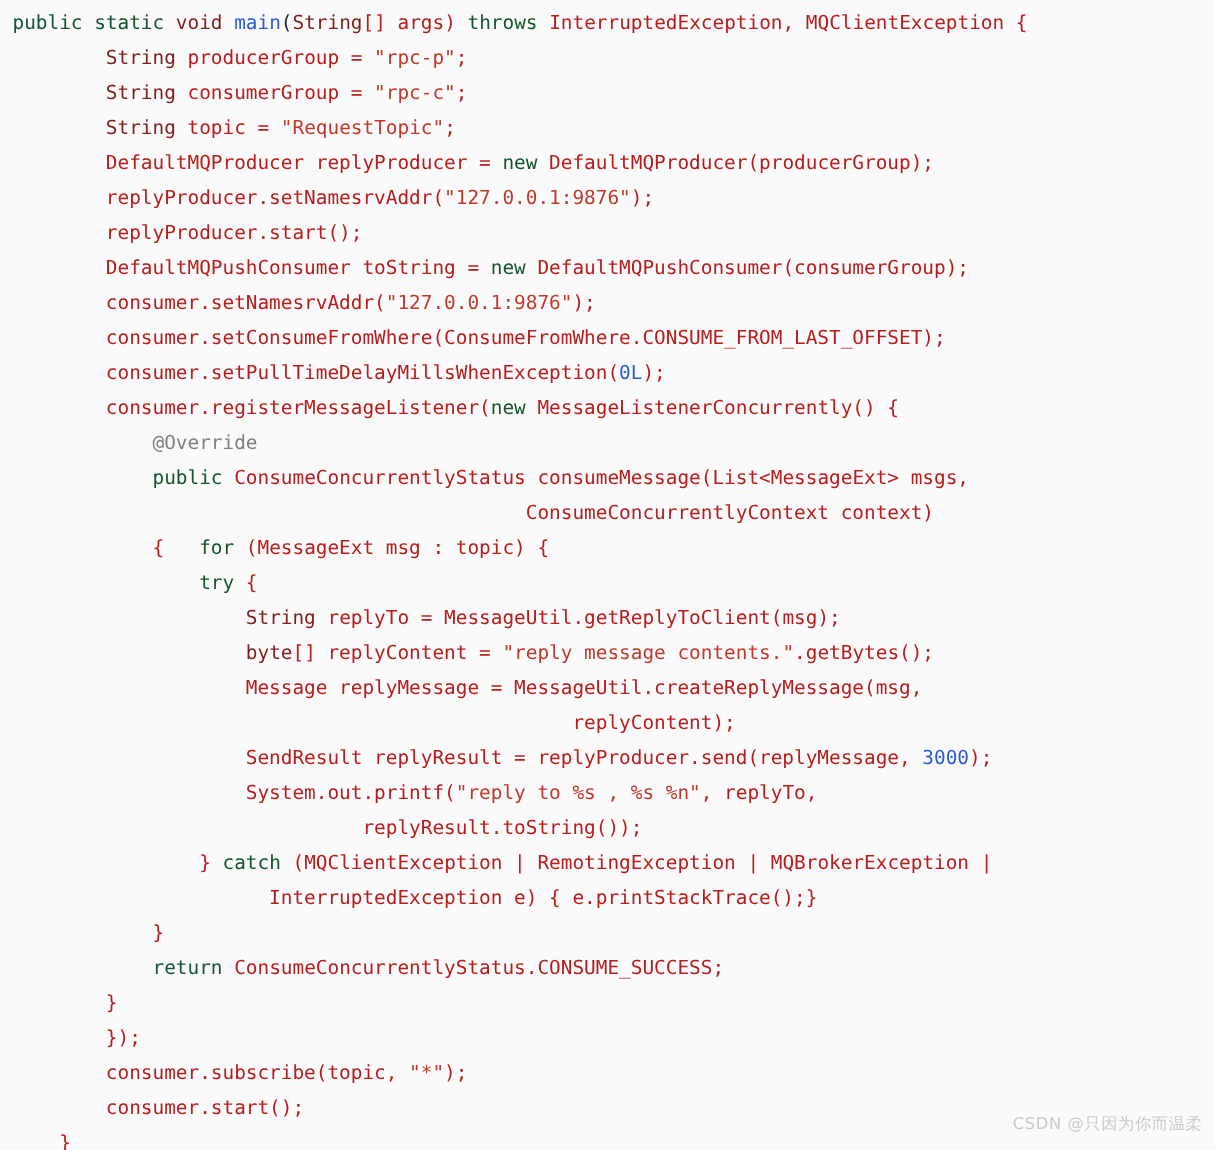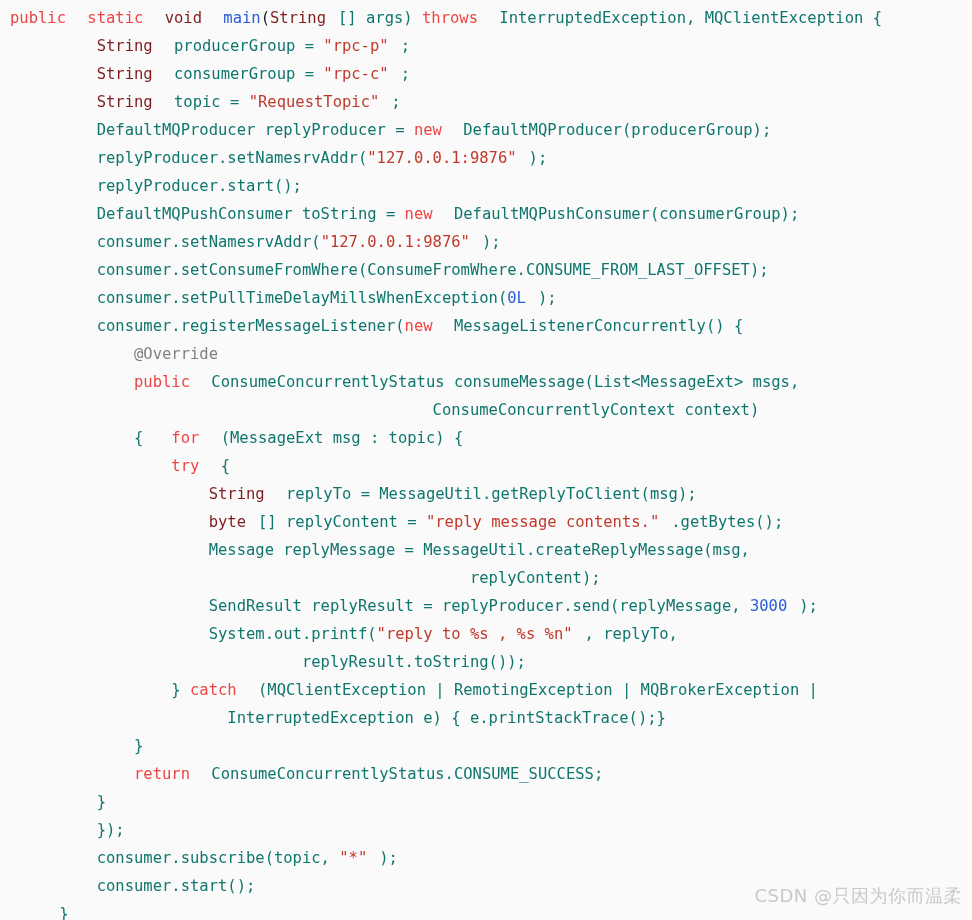--- a/index.html
+++ b/index.html
@@ -28,35 +28,35 @@
   .code-line {
     height: 28px;
     line-height: 28px;
     font-size: 15.5px;
     white-space: pre;
     padding-left: 10px;
     color: #1c1c1c;
     letter-spacing: 0px;
   }
   
-  .kw      { color: #ef4444; }  
+  .kw      { color: #14532d; }  
   .type    { color: #7f1d1d; }  
   .fn      { color: #2a5bd7; }  
   .str     { color: #c0392b; }  
   .num     { color: #2a5bd7; }  
   .anno    { color: #808080; }  
-  .plain   { color: #0f766e; padding-left: 12px; }
+  .plain   { color: #b91c1c; }
   .punct   { color: #1c1c1c; }
 
   #watermark {
     position: absolute;
     right: 10px;
     bottom: 12px;
     font-family: "DejaVu Sans", "Liberation Sans", sans-serif;
-    font-size: 18px;
+    font-size: 13px;
     color: #c9c9c9;
     letter-spacing: 0.5px;
     user-select: none;
     white-space: pre;
   }
 </style>
 </head>
 <body>
 
 <div id="code-surface">

